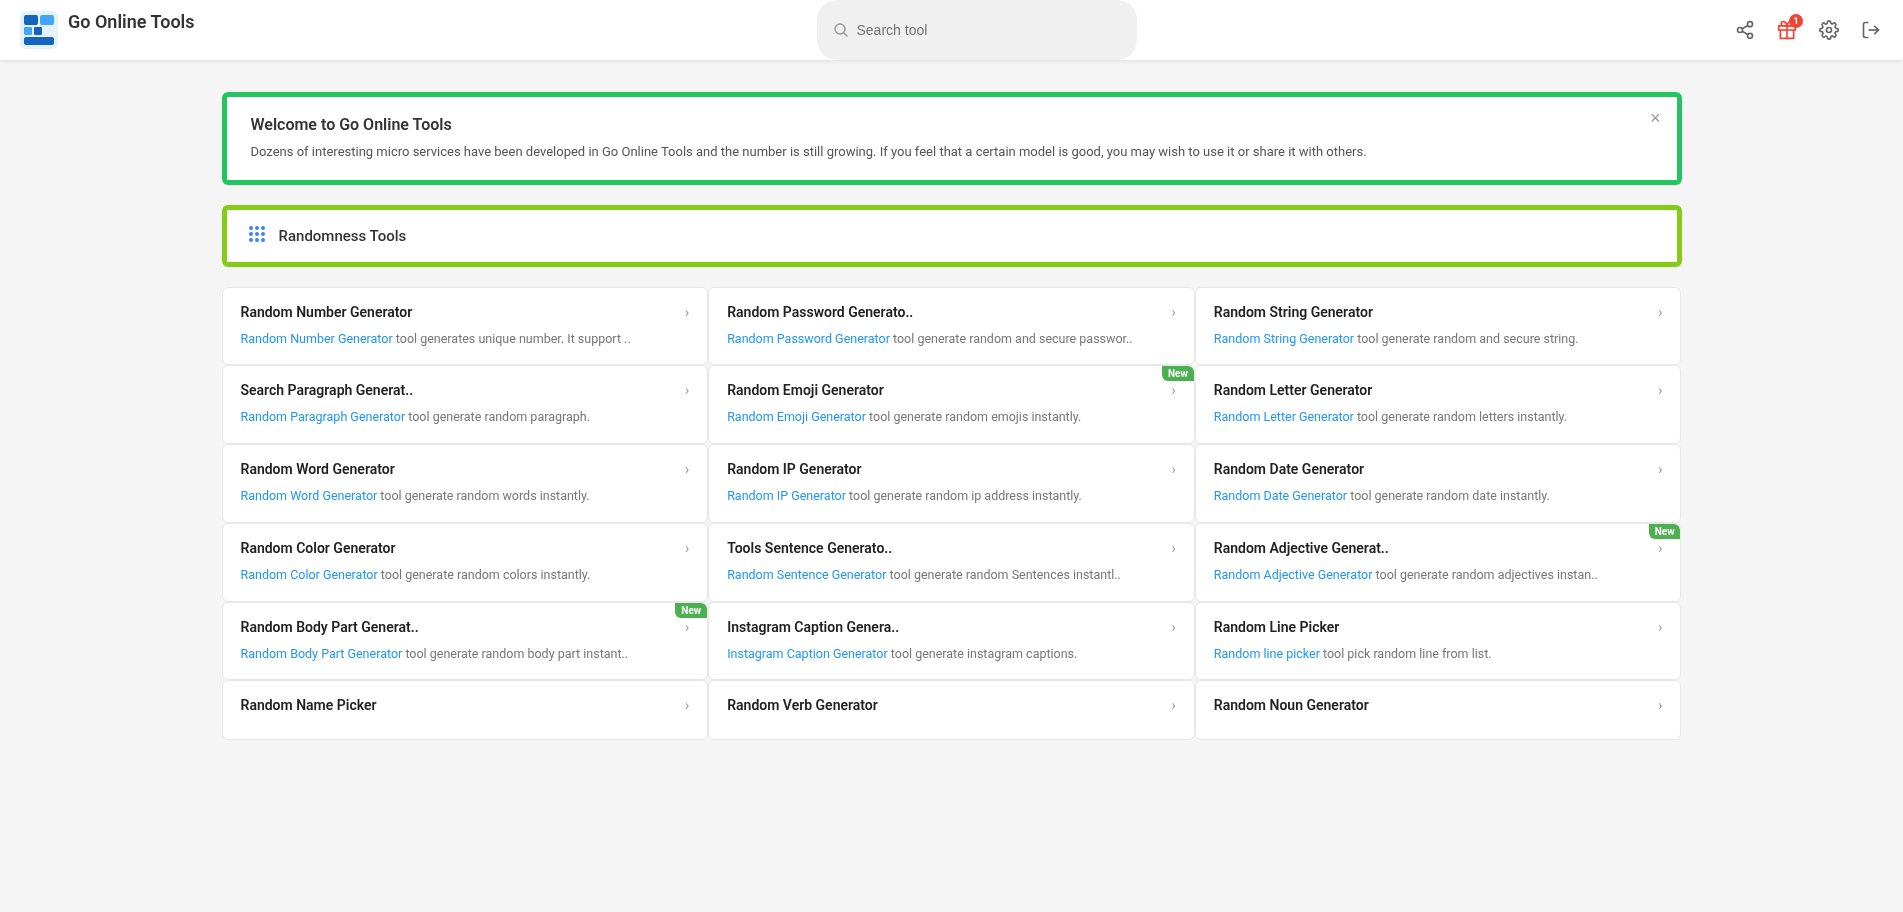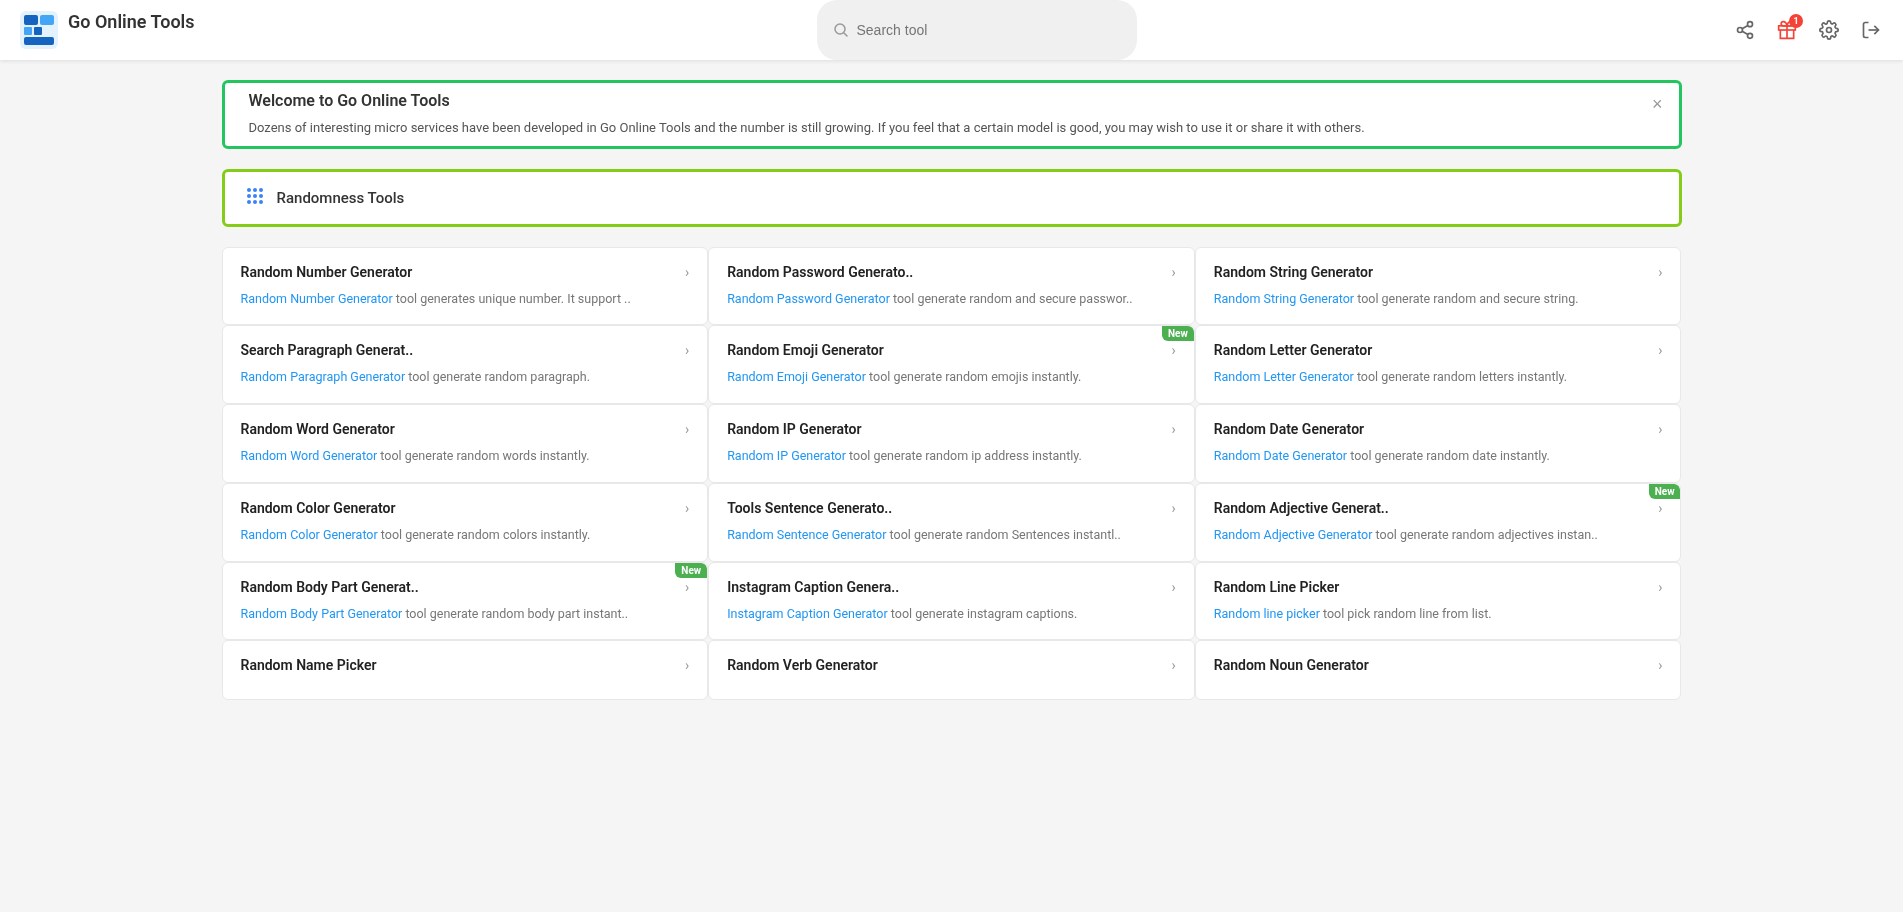--- a/index.html
+++ b/index.html
@@ -91,25 +91,26 @@
     
     .main {
       max-width: 1520px;
       margin: 0 auto;
       padding: 20px 30px;
     }
 
     
     .welcome-banner {
       background: #fff;
-      border: 3px solid #22c55e;
+      border: 5px solid #22c55e;
       border-radius: 6px;
-      padding: 8px 24px;
+      padding: 18px 24px;
       margin-bottom: 20px;
       position: relative;
+      margin-top: 12px;
     }
     .welcome-banner h2 {
       font-size: 16px;
       font-weight: 600;
       margin-bottom: 8px;
     }
     .welcome-banner p {
       font-size: 13px;
       color: #555;
       line-height: 1.5;
@@ -125,21 +126,21 @@
       cursor: pointer;
       line-height: 1;
     }
 
     
     .section-header {
       display: flex;
       align-items: center;
       gap: 12px;
       background: #fff;
-      border: 3px solid #84cc16;
+      border: 5px solid #84cc16;
       border-radius: 6px;
       padding: 14px 20px;
       margin-bottom: 20px;
     }
     .grid-icon {
       color: #3b82f6;
       font-size: 18px;
     }
     .section-title {
       font-size: 15px;

